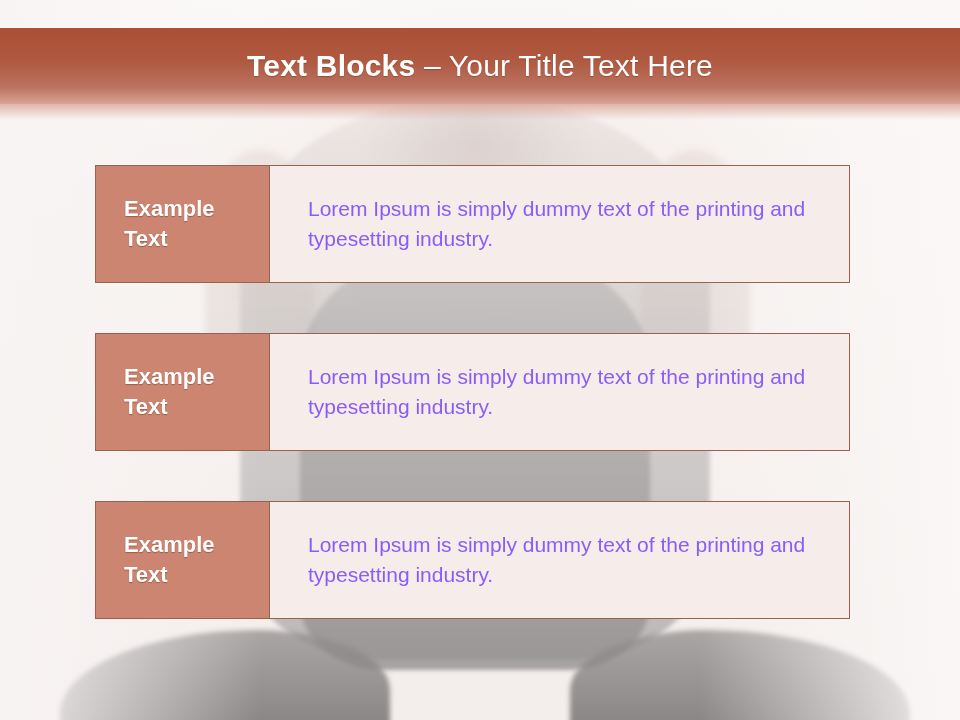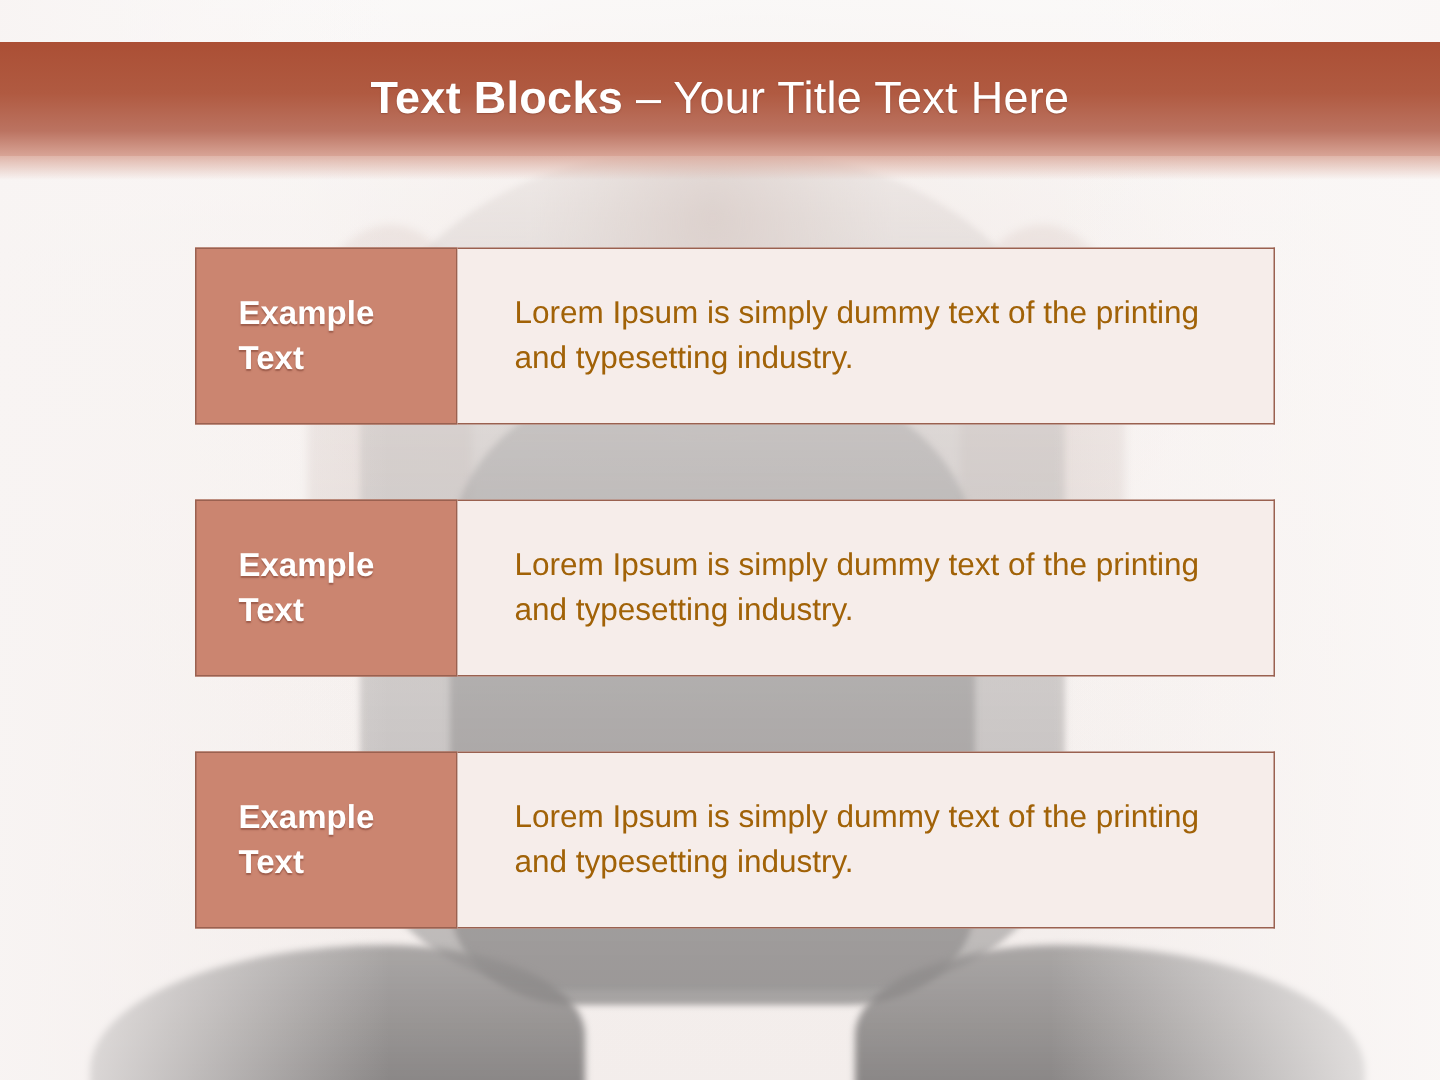--- a/index.html
+++ b/index.html
@@ -153,21 +153,20 @@
     left: 95px;
     top: 165px;
     width: 755px;
   }
   .block-row {
     display: flex;
     align-items: stretch;
     height: 118px;
     margin-bottom: 50px;
     box-sizing: border-box;
-    margin-left: 35px;
   }
   .block-row:last-child {
     margin-bottom: 0;
   }
   .block-label {
     width: 175px;
     flex: 0 0 175px;
     box-sizing: border-box;
     background: #cb8570;
     border: 1px solid #9a6150;
@@ -190,21 +189,21 @@
     box-sizing: border-box;
     background: #f6edea;
     border: 1px solid #9a6150;
     border-left: none;
     display: flex;
     align-items: center;
     padding: 0 34px 0 38px;
   }
   .block-body-text {
     font-size: 21px;
-    color: #a16207;
+    color: #8b5cf6;
     line-height: 1.45;
   }
 </style>
 </head>
 <body>
 
 <div class="slide">
 
   <div class="bg-photo">
     <div class="fig-arm-left"></div>

